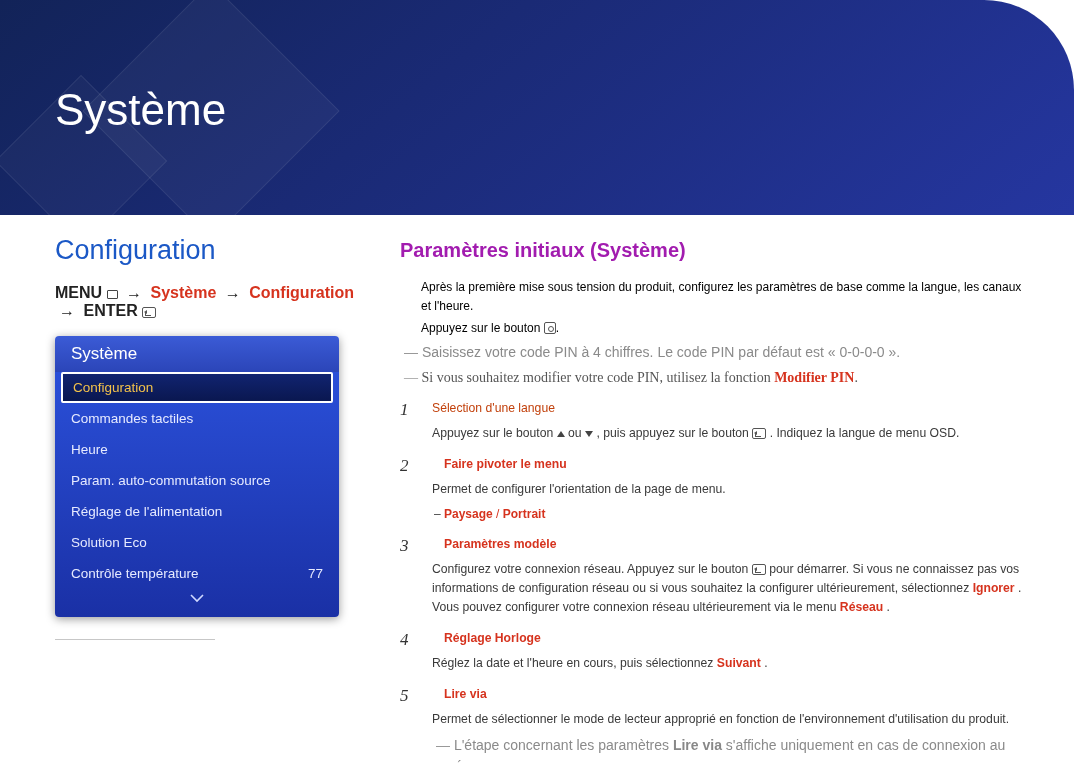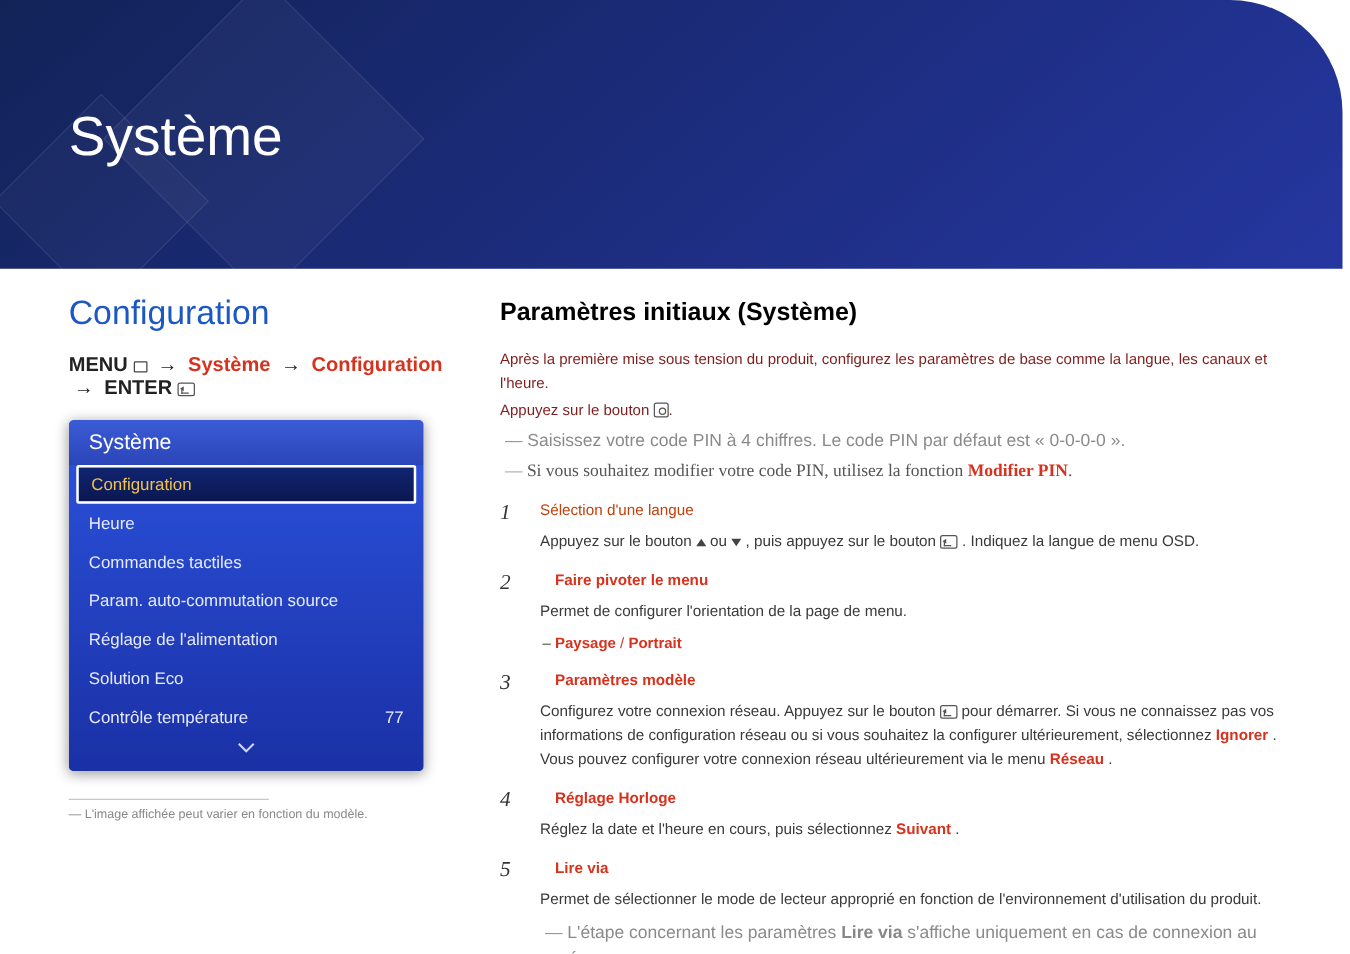--- a/index.html
+++ b/index.html
@@ -131,27 +131,28 @@
   }
   .right-col {
     flex: 1;
     padding-right: 46px;
     font-size: 12.2px;
     line-height: 1.55;
   }
   .right-col h3 {
     font-size: 20px;
     font-weight: 700;
-    color: #000000;
+    color: #a21caf;
     margin-bottom: 12px;
   }
   .intro {
     font-size: 12px;
-    color: #7f1d1d;
+    color: #000000;
     margin-bottom: 4px;
+    margin-left: 21px;
   }
   .btn-inline {
     display: inline-block;
     width: 12px; height: 12px;
     border: 1px solid #555;
     border-radius: 2px;
     vertical-align: -2px;
     position: relative;
   }
   .btn-inline::after {
@@ -275,24 +276,24 @@
       <span class="enter-btn"></span>
     </div>
 
     <div class="osd">
       <div class="osd-title">Système</div>
       <div class="osd-body">
         <div class="osd-item selected">
           <span>Configuration</span>
         </div>
         <div class="osd-item">
+          <span>Commandes tactiles</span>
+        </div>
+        <div class="osd-item">
           <span>Heure</span>
-        </div>
-        <div class="osd-item">
-          <span>Commandes tactiles</span>
         </div>
         <div class="osd-item">
           <span>Param. auto-commutation source</span>
         </div>
         <div class="osd-item">
           <span>Réglage de l'alimentation</span>
         </div>
         <div class="osd-item">
           <span>Solution Eco</span>
         </div>
@@ -302,21 +303,20 @@
         </div>
         <div class="osd-chevron">
           <svg viewBox="0 0 16 10">
             <polyline points="2,2 8,8 14,2" fill="none" stroke="#cfd8ff" stroke-width="1.6"></polyline>
           </svg>
         </div>
       </div>
     </div>
 
     <hr class="footnote-rule">
-    <div class="left-footnote">L'image affichée peut varier en fonction du modèle.</div>
   </div>
 
   <div class="right-col">
     <h3>Paramètres initiaux (Système)</h3>
     <p class="intro">Après la première mise sous tension du produit, configurez les paramètres de base comme la langue, les canaux et l'heure.</p>
     <p class="intro">
       <span>Appuyez sur le bouton </span><span class="btn-inline"></span><span>.</span>
     </p>
     <p class="dash-note">Saisissez votre code PIN à 4 chiffres. Le code PIN par défaut est « 0-0-0-0 ».</p>
     <p class="dash-note" style="padding-left:18px;font-family:Liberation Serif, serif;">

